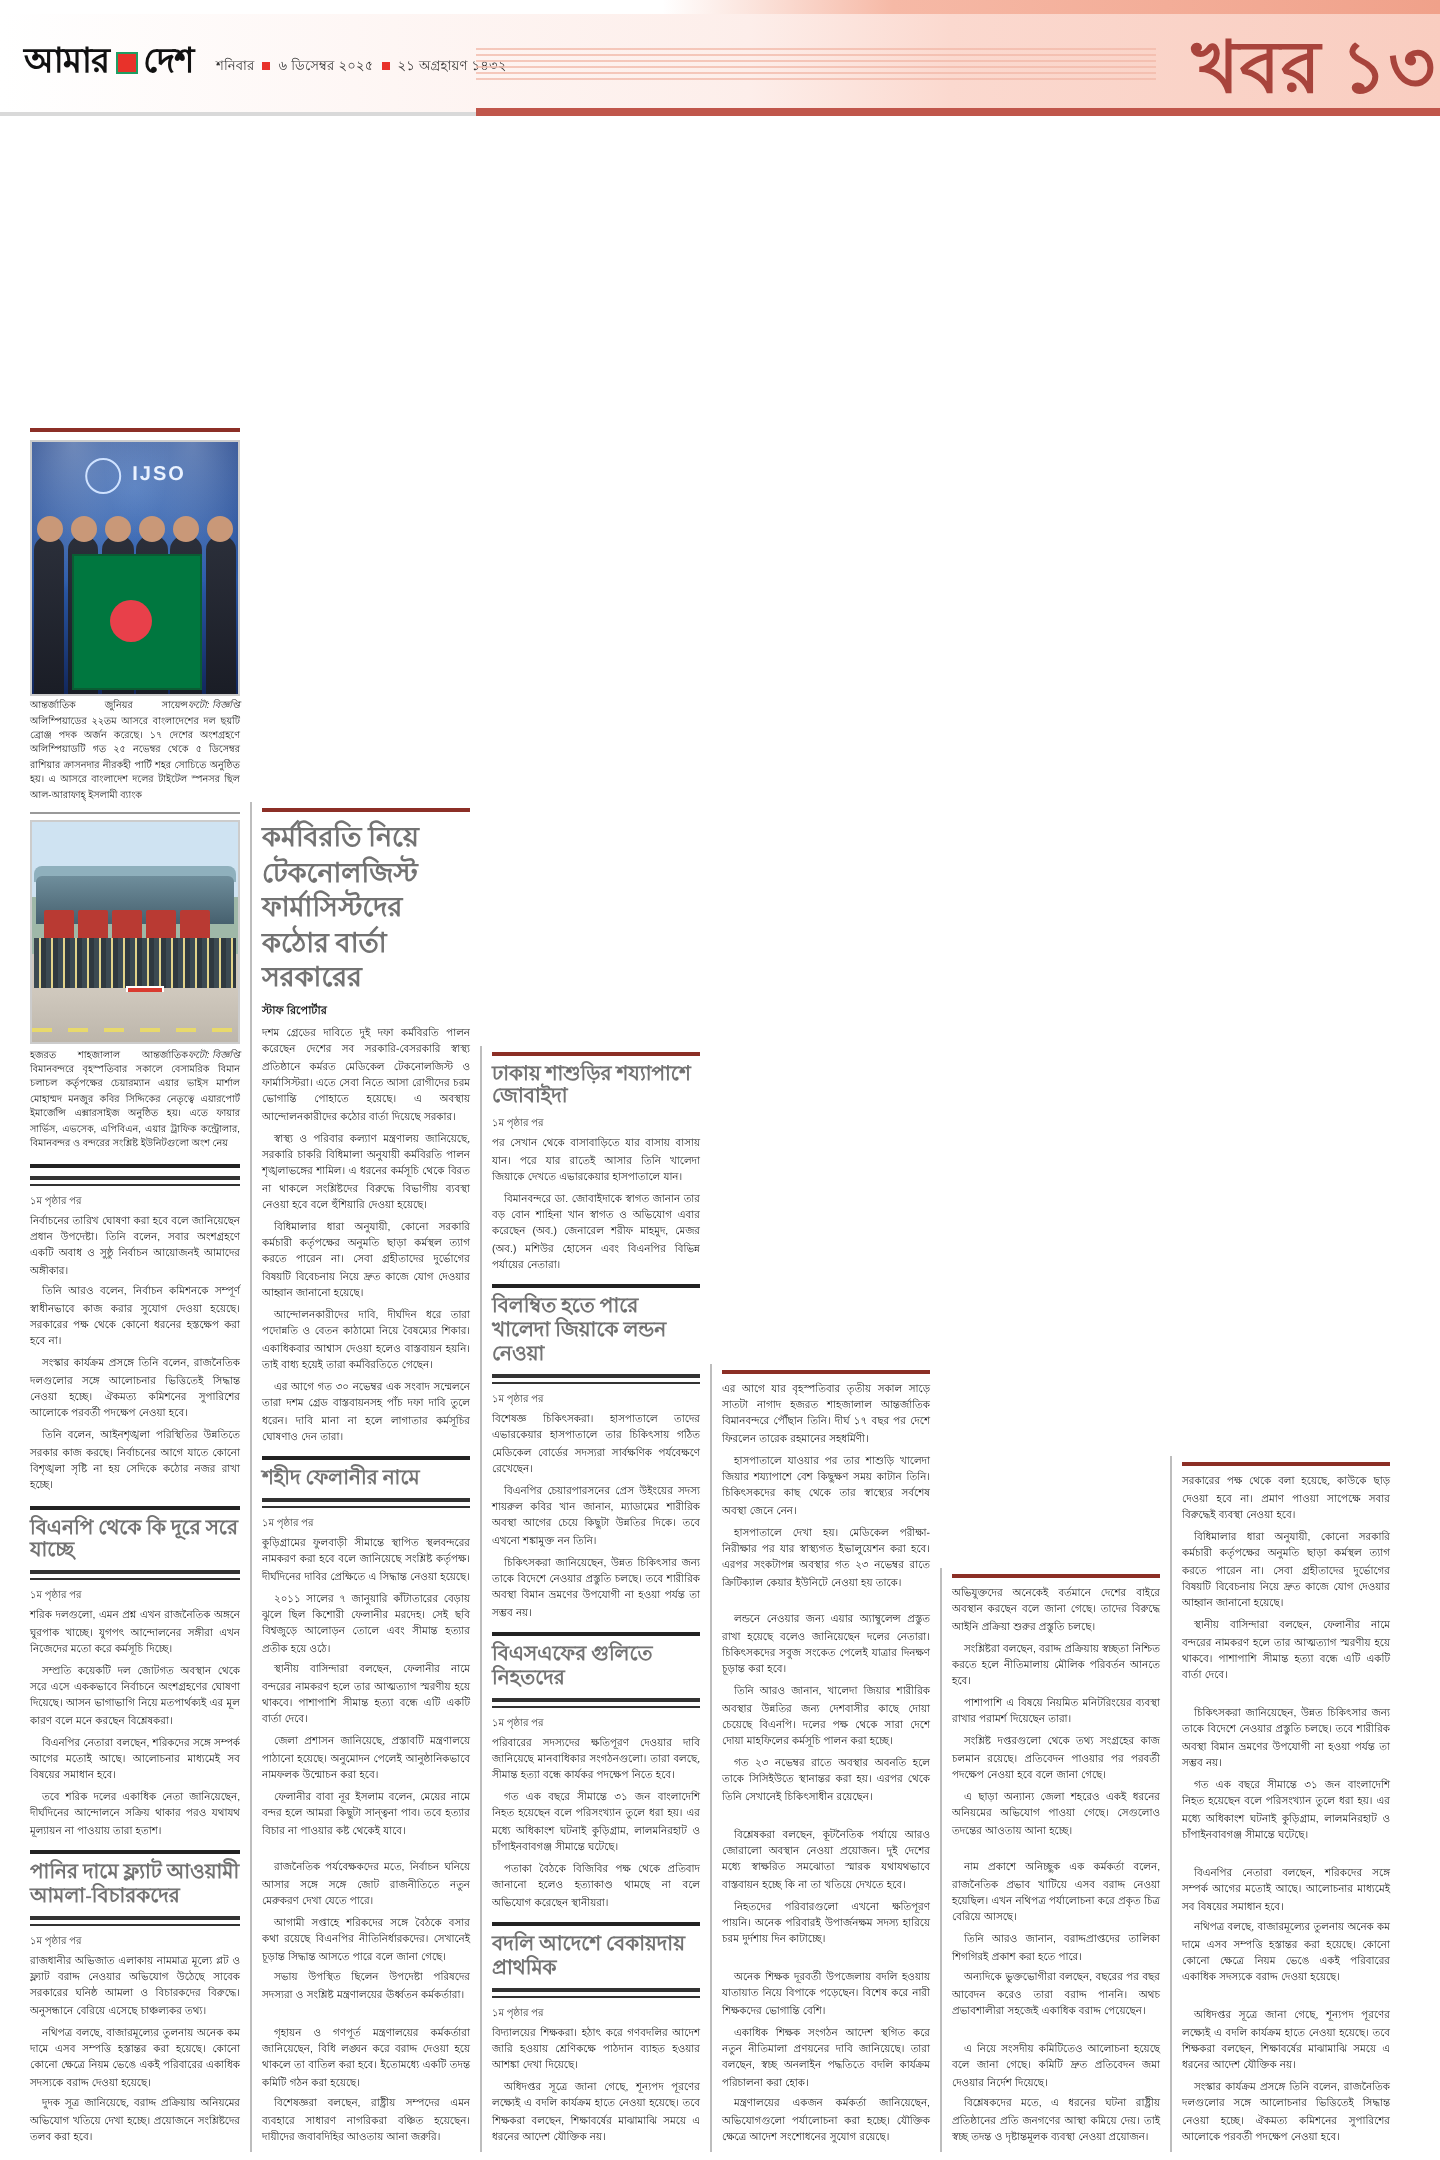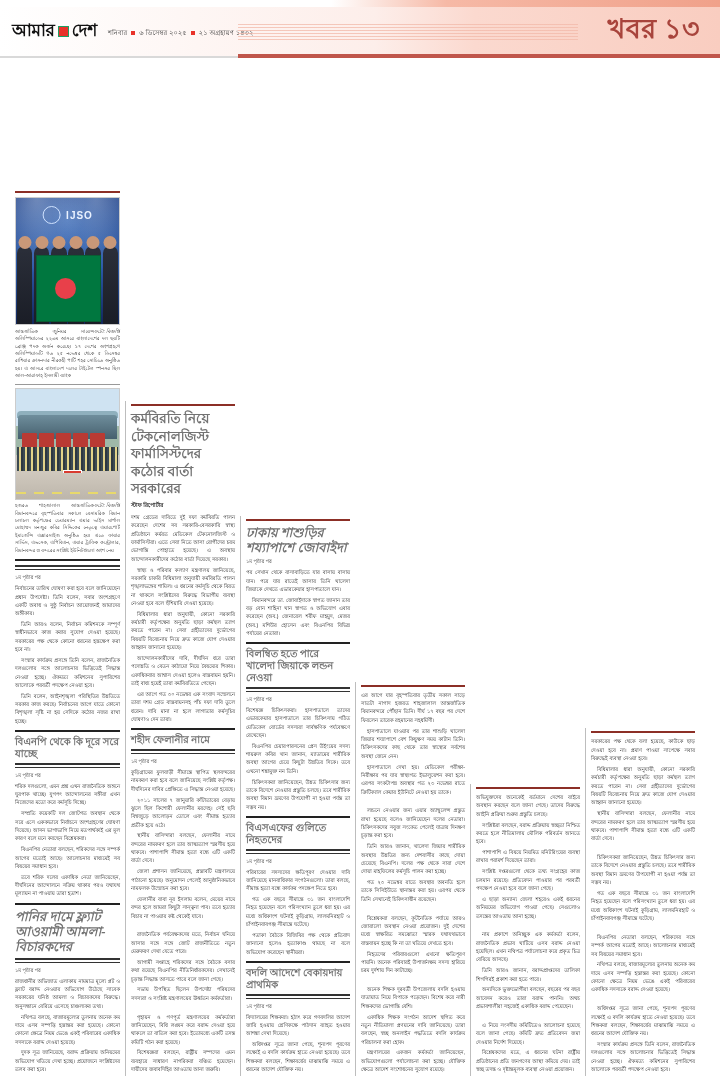--- a/index.html
+++ b/index.html
@@ -26,40 +26,40 @@
   .logo-wrap{display:flex;align-items:center;gap:3px;}
   .logo-word{font-family:"Liberation Serif","DejaVu Serif",serif;font-weight:bold;font-size:17px;
     letter-spacing:-0.3px;color:#111;line-height:1;}
   .logo-sq{width:11px;height:11px;background:#e8322a;border:1.5px solid #1e9e63;display:inline-block;
     box-sizing:border-box;position:relative;top:1px;}
   .mast-date{font-size:6.6px;color:#333;letter-spacing:.1px;white-space:nowrap;display:flex;
     align-items:center;gap:4px;margin-left:5px;position:relative;top:-1px;}
   .dot-sq{width:4px;height:4px;background:#e8322a;display:inline-block;}
   .mast-rules{position:absolute;left:238px;top:24px;width:340px;height:16px;
     background:repeating-linear-gradient(to bottom,#f2b9a9 0 1px,transparent 1px 3px);opacity:.75;}
-  .mast-right{position:absolute;right:20px;top:16px;
+  .mast-right{position:absolute;right:2px;top:16px;
     font-family:"Liberation Serif","DejaVu Serif",serif;
-    font-size:27px;font-weight:bold;color:#a8443c;letter-spacing:.5px;line-height:1;}
+    font-size:36px;font-weight:bold;color:#a8443c;letter-spacing:.5px;line-height:1;}
   .mast-underbar{position:absolute;bottom:0;left:238px;width:482px;height:4px;background:#c0564b;}
   .mast-underbar2{position:absolute;bottom:0;left:0;width:238px;height:2px;background:#d9d9d9;}
 
   
   .body-area{position:relative;width:720px;height:1022px;padding:4px 10px 0 10px;box-sizing:border-box;}
   .cols{display:flex;gap:0;width:700px;height:1014px;align-items:flex-end;}
   .col{width:115px;box-sizing:border-box;padding:0 5px;position:relative;}
   .col + .col{border-left:.6px solid #bdbdbd;}
 
   
   .hl{
     font-family:"Liberation Serif","DejaVu Serif",serif;
     font-weight:bold;color:#737373;line-height:1.18;
     margin:0 0 3px 0;
   }
   .hl-lead{font-size:13.5px;line-height:1.3;}
-  .hl-big{font-size:13px;font-style:italic;}
+  .hl-big{font-size:10px;}
   .hl-mid{font-size:10px;}
   .byline{font-size:5.6px;font-weight:bold;color:#222;margin:0 0 3px 0;}
   .cont{font-size:5px;color:#333;margin:0 0 2px 0;}
   .p{
     font-size:5.15px;line-height:1.62;text-align:justify;margin:0 0 2.5px 0;
     color:#1c1c1c;word-spacing:.2px;hyphens:none;
   }
   .p:first-letter{}
   .ind{text-indent:6px;}
 

